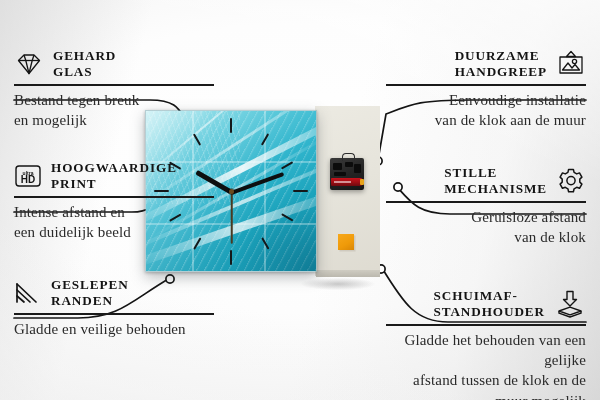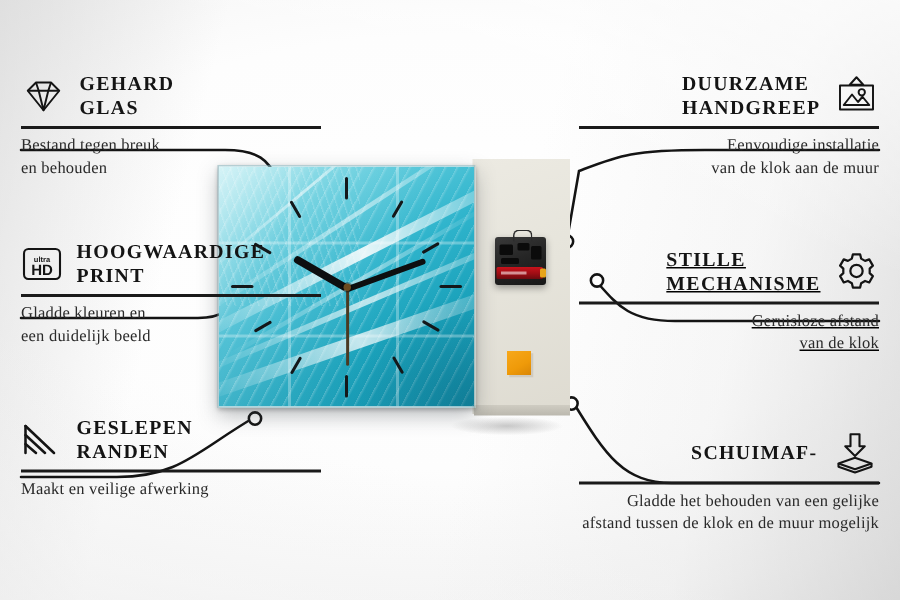--- a/index.html
+++ b/index.html
@@ -29,31 +29,31 @@
   .feat.right .row{justify-content:flex-end;}
   .ttl{
     font-family:"Liberation Serif", serif;
     font-weight:700;font-size:13.2px;line-height:1.18;
     letter-spacing:.9px;color:#141414;text-transform:uppercase;
   }
   .feat.right .ttl{}
   .rule{height:1.6px;background:#1a1a1a;margin:5px 0 4.5px 0;width:100%;}
   .sub{
     font-family:"Liberation Serif", serif;
-    font-size:11px;line-height:1.34;color:#2a2a2a;letter-spacing:.15px;
+    font-size:15px;line-height:1.34;color:#2a2a2a;letter-spacing:.15px;
   }
   .feat.right .sub{text-align:right;}
   .ic{flex:0 0 auto;display:block;}
 
   
   #f-glas{left:14px;  top:48px;}
   #f-print{left:14px; top:160px;}
   #f-rand{left:14px;  top:277px;}
   #f-hand{left:386px; top:48px;}
-  #f-mech{left:386px; top:165px;text-decoration:underline;}
+  #f-mech{left:386px; top:165px;}
   #f-foam{left:386px; top:288px;}
 
   #f-hand, #f-mech, #f-foam{width:200px;}
 
   
   .product{position:absolute;left:140px;top:100px;width:240px;height:182px;}
 
   .backpanel{
     position:absolute;left:175px;top:6px;width:65px;height:170px;
     background:linear-gradient(160deg,#eceae2 0%,#e6e4db 45%,#dedbd1 100%);
@@ -236,39 +236,39 @@
         </g>
       </svg>
       <div class="ttl">
         <div>GEHARD</div>
         <div>GLAS</div>
       </div>
     </div>
     <div class="rule"></div>
     <div class="sub">
       <div>Bestand tegen breuk</div>
-      <div>en behouden</div>
+      <div>en mogelijk</div>
     </div>
   </div>
 
   <div class="feat left" id="f-print">
     <div class="row">
       <svg class="ic" width="28" height="26" viewBox="0 0 28 26">
         <rect x="2" y="3" width="24" height="20" rx="3" fill="none" stroke="#141414" stroke-width="1.4"></rect>
         <text x="14" y="11.5" font-family="Liberation Sans, sans-serif" font-size="5" font-weight="700" text-anchor="middle" fill="#141414">ultra</text>
         <text x="14" y="20" font-family="Liberation Sans, sans-serif" font-size="10" font-weight="700" text-anchor="middle" fill="#141414">HD</text>
       </svg>
       <div class="ttl">
         <div>HOOGWAARDIGE</div>
         <div>PRINT</div>
       </div>
     </div>
     <div class="rule"></div>
     <div class="sub">
-      <div>Gladde kleuren en</div>
+      <div>Intense afstand en</div>
       <div>een duidelijk beeld</div>
     </div>
   </div>
 
   <div class="feat left" id="f-rand">
     <div class="row">
       <svg class="ic" width="28" height="24" viewBox="0 0 28 24">
         <g stroke="#141414" stroke-width="1.7" stroke-linecap="round">
           <path d="M3,3 L22,21"></path>
           <path d="M3,9 L16,21"></path>
@@ -276,21 +276,21 @@
           <path d="M3,3 L3,21"></path>
         </g>
       </svg>
       <div class="ttl">
         <div>GESLEPEN</div>
         <div>RANDEN</div>
       </div>
     </div>
     <div class="rule"></div>
     <div class="sub">
-      <div>Maakt en veilige afwerking</div>
+      <div>Gladde en veilige behouden</div>
     </div>
   </div>
 
   <div class="feat right" id="f-hand">
     <div class="row">
       <div class="ttl">
         <div>DUURZAME</div>
         <div>HANDGREEP</div>
       </div>
       <svg class="ic" width="30" height="28" viewBox="0 0 30 28">
@@ -326,20 +326,21 @@
     <div class="sub">
       <div>Geruisloze afstand</div>
       <div>van de klok</div>
     </div>
   </div>
 
   <div class="feat right" id="f-foam">
     <div class="row">
       <div class="ttl">
         <div>SCHUIMAF-</div>
+        <div>STANDHOUDER</div>
       </div>
       <svg class="ic" width="32" height="28" viewBox="0 0 32 28">
         <g fill="none" stroke="#141414" stroke-width="1.4" stroke-linejoin="round">
           <path d="M13,1.5 h6 v8 h3.5 L16,16 L9.5,9.5 H13 Z"></path>
           <path d="M16,17.2 L27,21 L16,24.8 L5,21 Z"></path>
           <path d="M5,21 v2.2 L16,27 L27,23.2 V21"></path>
         </g>
       </svg>
     </div>
     <div class="rule"></div>

